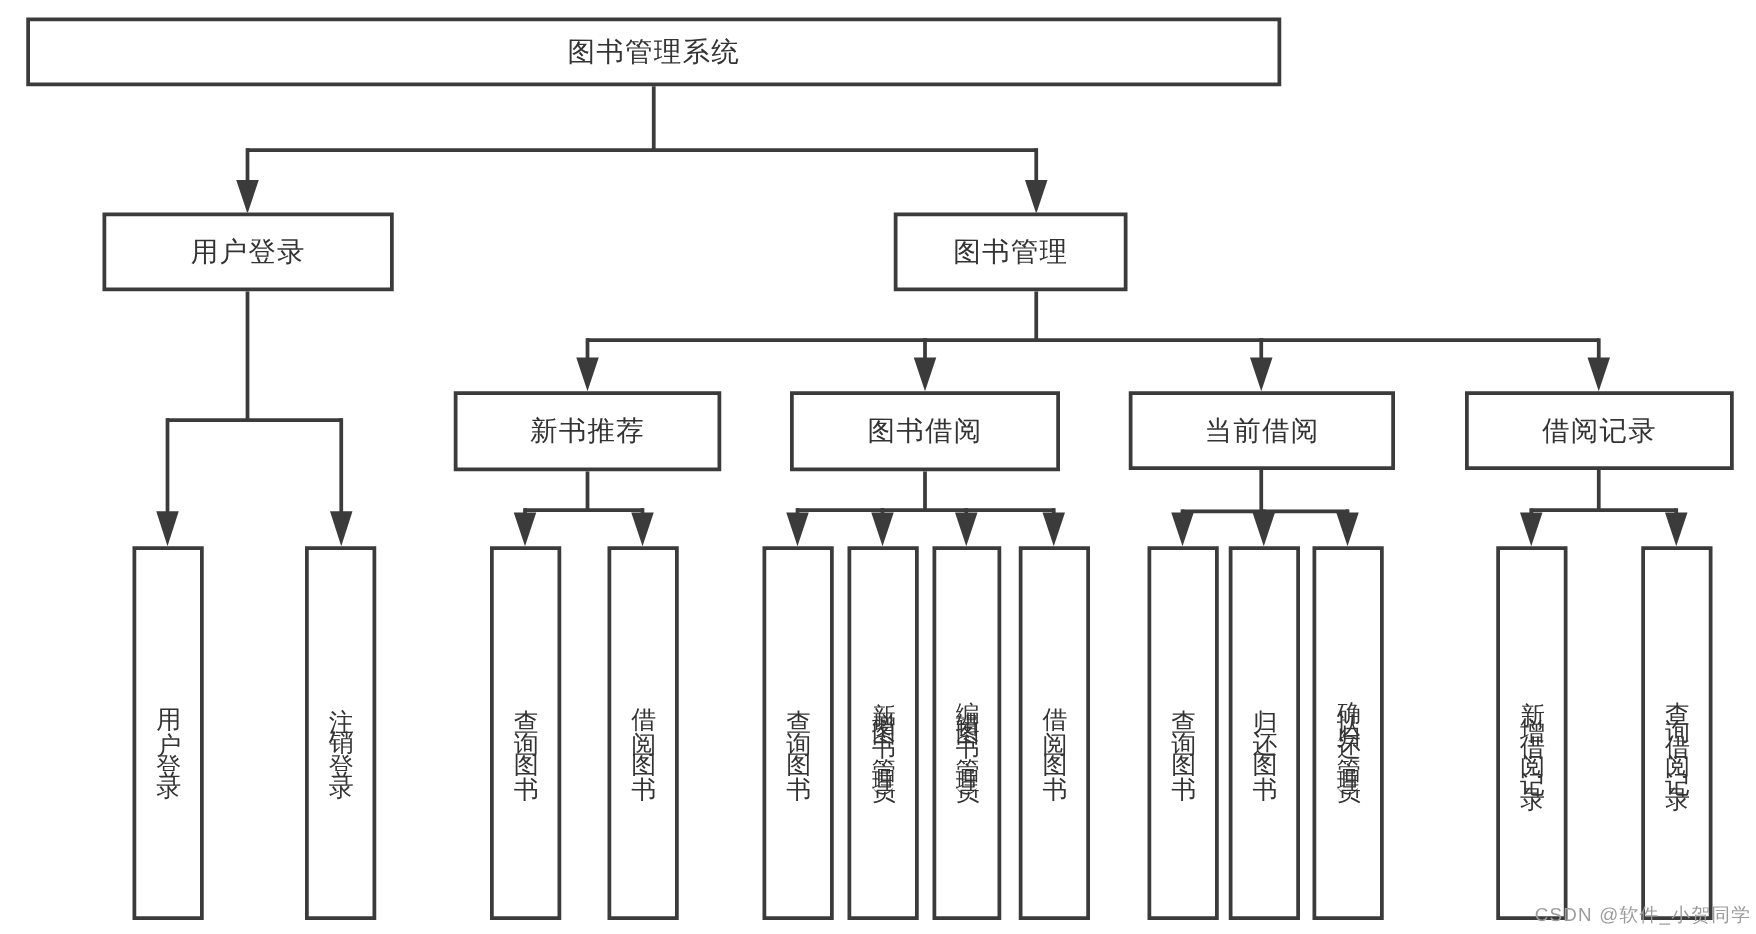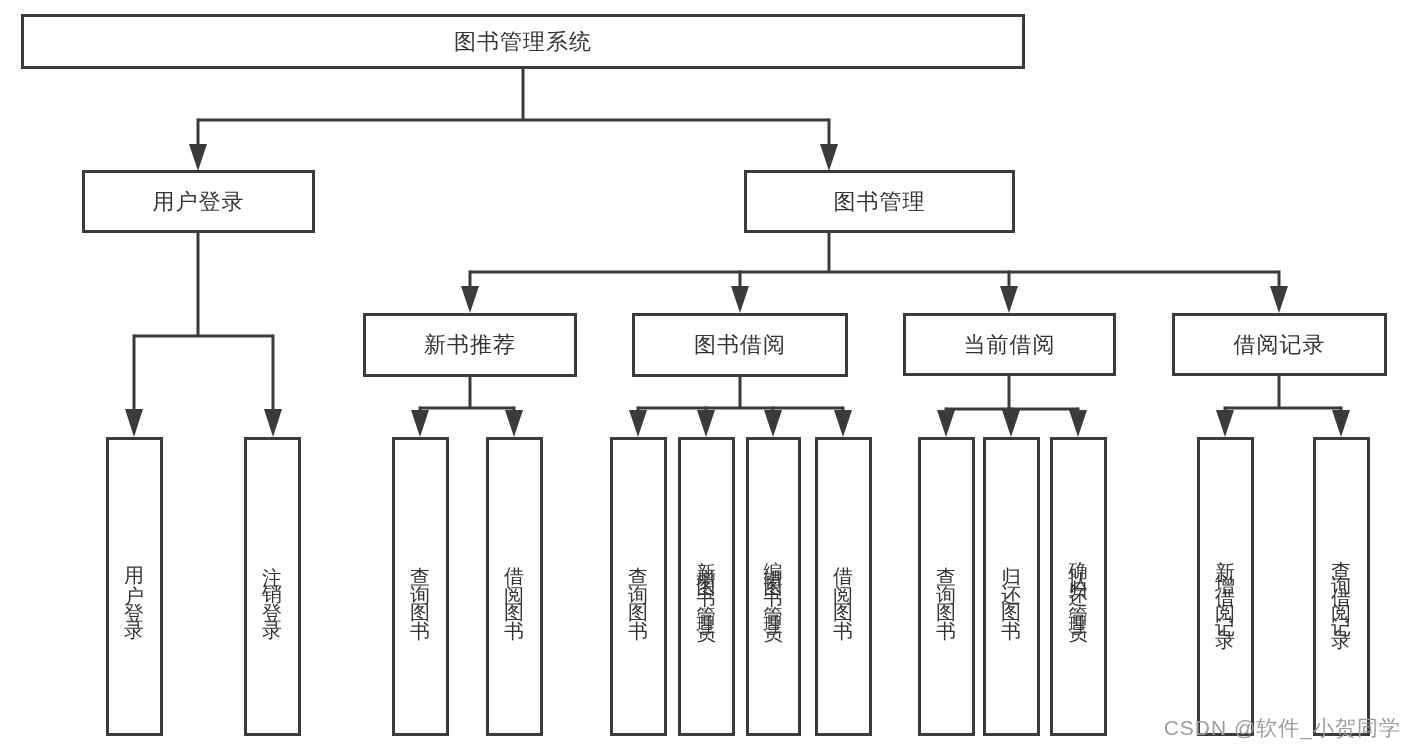--- a/index.html
+++ b/index.html
@@ -43,21 +43,21 @@
     letter-spacing:18px;
     line-height:1;
     color:var(--text);
     white-space:nowrap;
   }
   .vtext.len6{letter-spacing:14px;}
   .vtext.len9{letter-spacing:9px;font-size:19px;}
   .watermark{
     position:absolute;
     right:4px;bottom:5px;
-    font-size:21px;
+    font-size:15px;
     color:var(--watermark);
     z-index:5;
     letter-spacing:1px;
     white-space:nowrap;
   }
 </style>
 </head>
 <body>
 
 <div class="stage">
@@ -138,21 +138,21 @@
     </g>
   </svg>
 
   <div class="box" style="left:21px;top:14px;width:1004px;height:55px">
     <span class="hlabel">图书管理系统</span>
   </div>
 
   <div class="box" style="left:82px;top:170px;width:233px;height:63px">
     <span class="hlabel">用户登录</span>
   </div>
-  <div class="box" style="left:744px;top:170px;width:271px;height:63px">
+  <div class="box" style="left:715px;top:170px;width:187px;height:63px">
     <span class="hlabel">图书管理</span>
   </div>
 
   <div class="box" style="left:363px;top:313px;width:214px;height:64px">
     <span class="hlabel">新书推荐</span>
   </div>
   <div class="box" style="left:632px;top:313px;width:216px;height:64px">
     <span class="hlabel">图书借阅</span>
   </div>
   <div class="box" style="left:1172px;top:313px;width:215px;height:63px">

